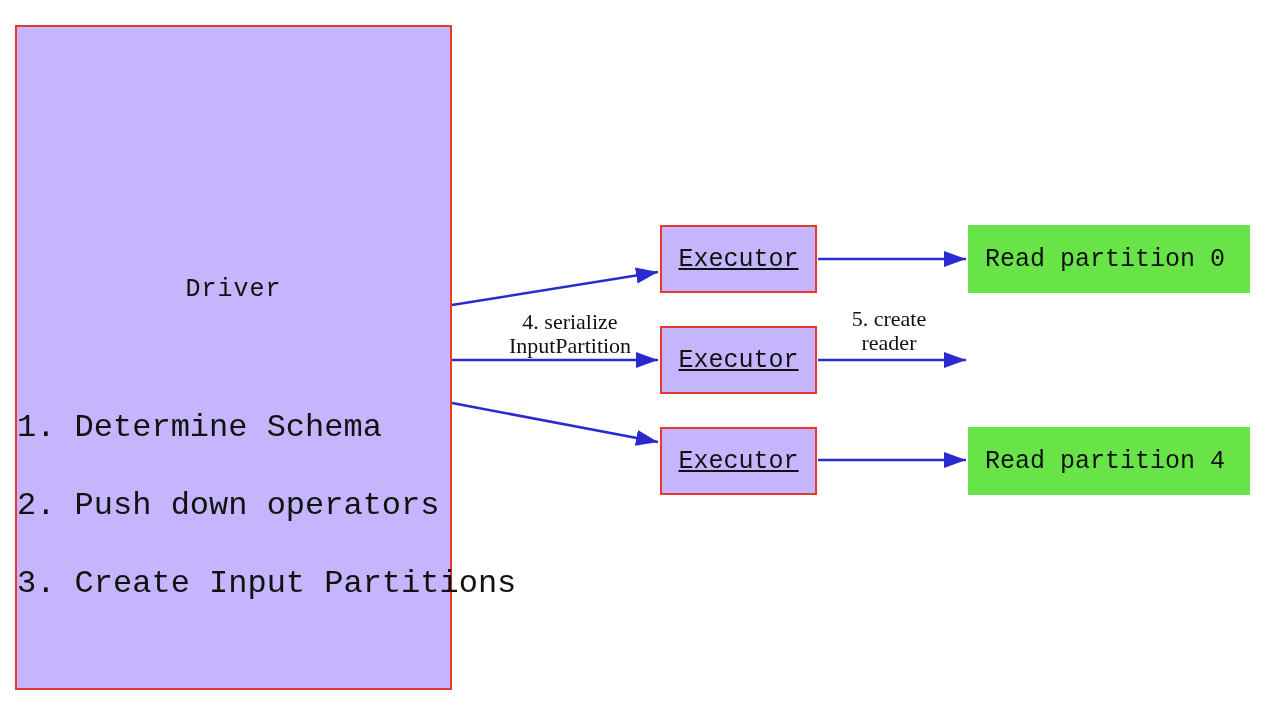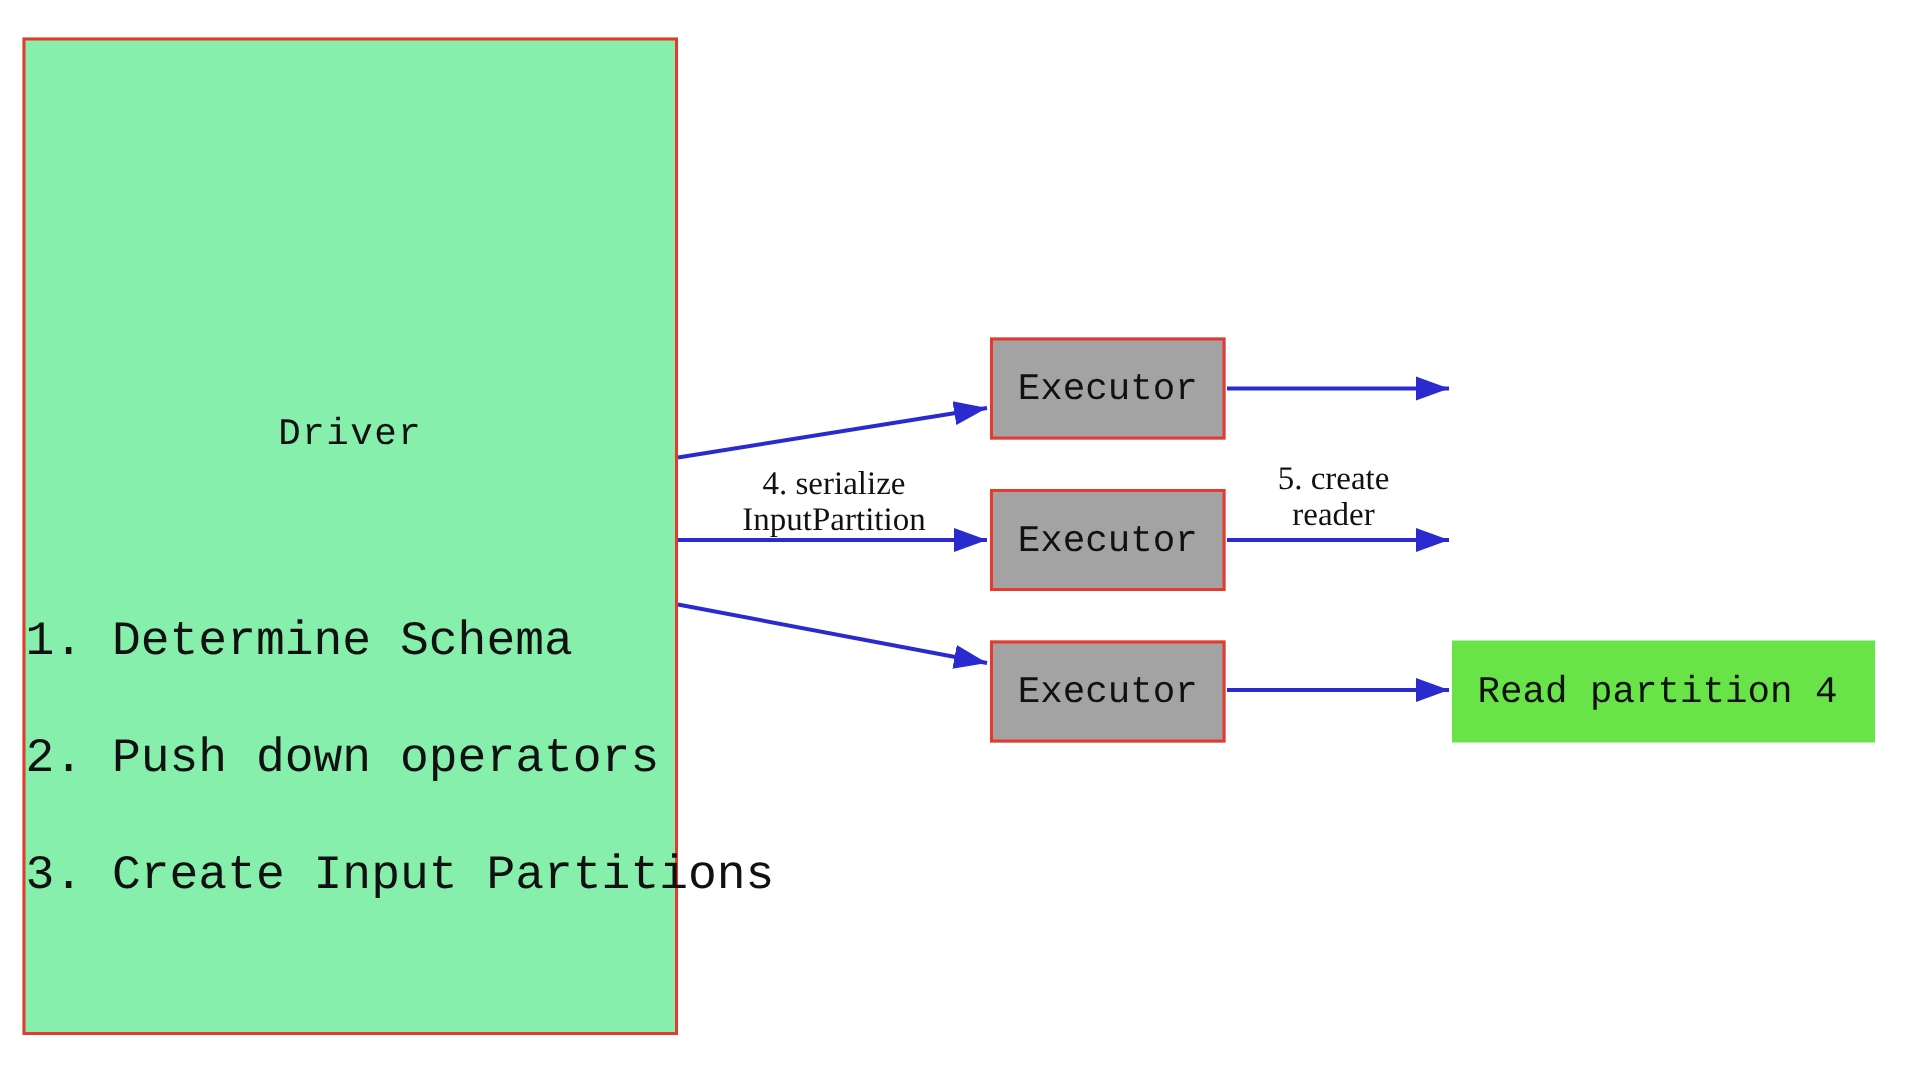--- a/index.html
+++ b/index.html
@@ -27,21 +27,21 @@
     fill: none;
   }
   .arrowhead-path {
     fill: var(--arrow-blue, #2a2ace);
   }
   .driver-box {
     position: absolute;
     left: 15px; top: 25px;
     width: 437px; height: 665px;
     border: 2px solid var(--box-border-red, #e8392e);
-    background: #86efac;
+    background: #c4b5fd;
     box-sizing: border-box;
   }
   .driver-title {
     position: absolute;
     left: 0; top: 250px;
     width: 100%;
     text-align: center;
     font-size: 25px;
     line-height: 26px;
     letter-spacing: 1px;
@@ -51,26 +51,27 @@
     left: 0; top: 336px;
     font-size: 32px;
     line-height: 26px;
     white-space: pre;
   }
   .executor-box {
     position: absolute;
     left: 660px;
     width: 157px; height: 68px;
     border: 2px solid var(--box-border-red, #e8392e);
-    background: #a3a3a3;
+    background: #c4b5fd;
     box-sizing: border-box;
     display: flex;
     align-items: center;
     justify-content: center;
     font-size: 25px;
+    text-decoration: underline;
   }
   .partition-box {
     position: absolute;
     left: 968px;
     width: 282px; height: 68px;
     background: var(--partition-green, #68e348);
     box-sizing: border-box;
     display: flex;
     align-items: center;
     font-size: 25px;
@@ -80,21 +81,21 @@
   .row-1 { top: 326px; }
   .row-2 { top: 427px; }
   .annotation {
     position: absolute;
     text-align: center;
     font-family: "Liberation Serif", "DejaVu Serif", serif;
     font-size: 22px;
     line-height: 24px;
     color: var(--text, #111111);
   }
-  .annotation-serialize { left: 466px; top: 310px; width: 180px; }
+  .annotation-serialize { left: 480px; top: 310px; width: 180px; }
   .annotation-create-reader { left: 829px; top: 307px; width: 120px; text-align: center; }
 </style>
 </head>
 <body>
 
 <div class="canvas">
 
   <svg class="arrow-layer" viewBox="0 0 1270 710" xmlns="http://www.w3.org/2000/svg">
     <defs>
       <marker id="arrowhead" markerUnits="userSpaceOnUse" markerWidth="24" markerHeight="18" refX="22" refY="9" orient="auto">
@@ -121,20 +122,23 @@
   <div class="executor-box row-0">
     <span>Executor</span>
   </div>
   <div class="executor-box row-1">
     <span>Executor</span>
   </div>
   <div class="executor-box row-2">
     <span>Executor</span>
   </div>
 
+  <div class="partition-box row-0">
+    <span>Read partition 0</span>
+  </div>
   <div class="partition-box row-2">
     <span>Read partition 4</span>
   </div>
 
   <div class="annotation annotation-serialize">
     <div>4. serialize</div>
     <div>InputPartition</div>
   </div>
 
   <div class="annotation annotation-create-reader">

